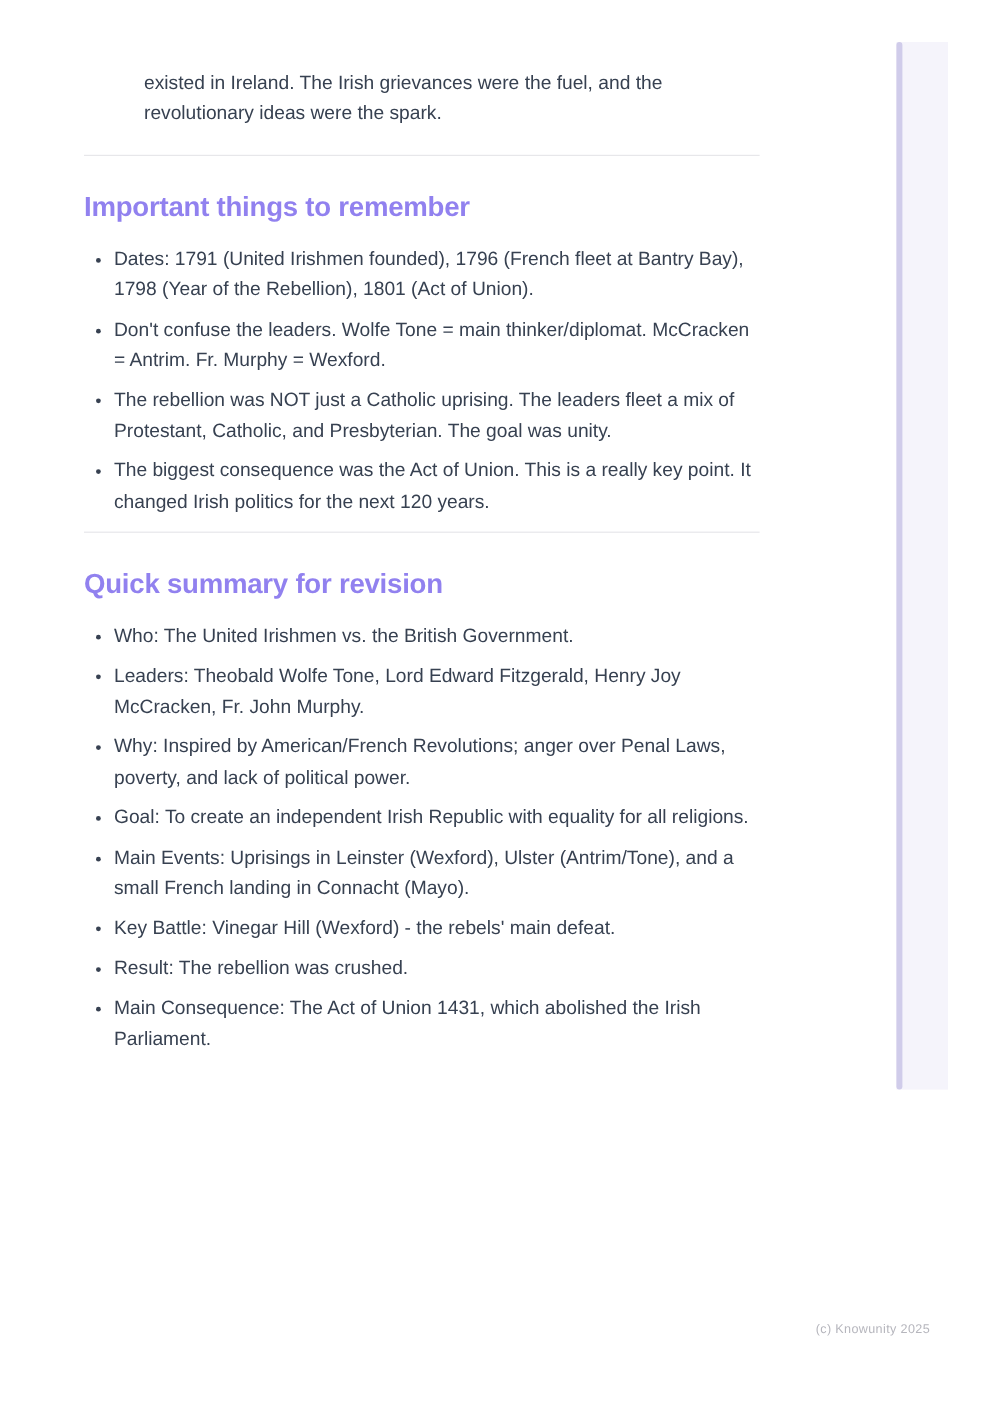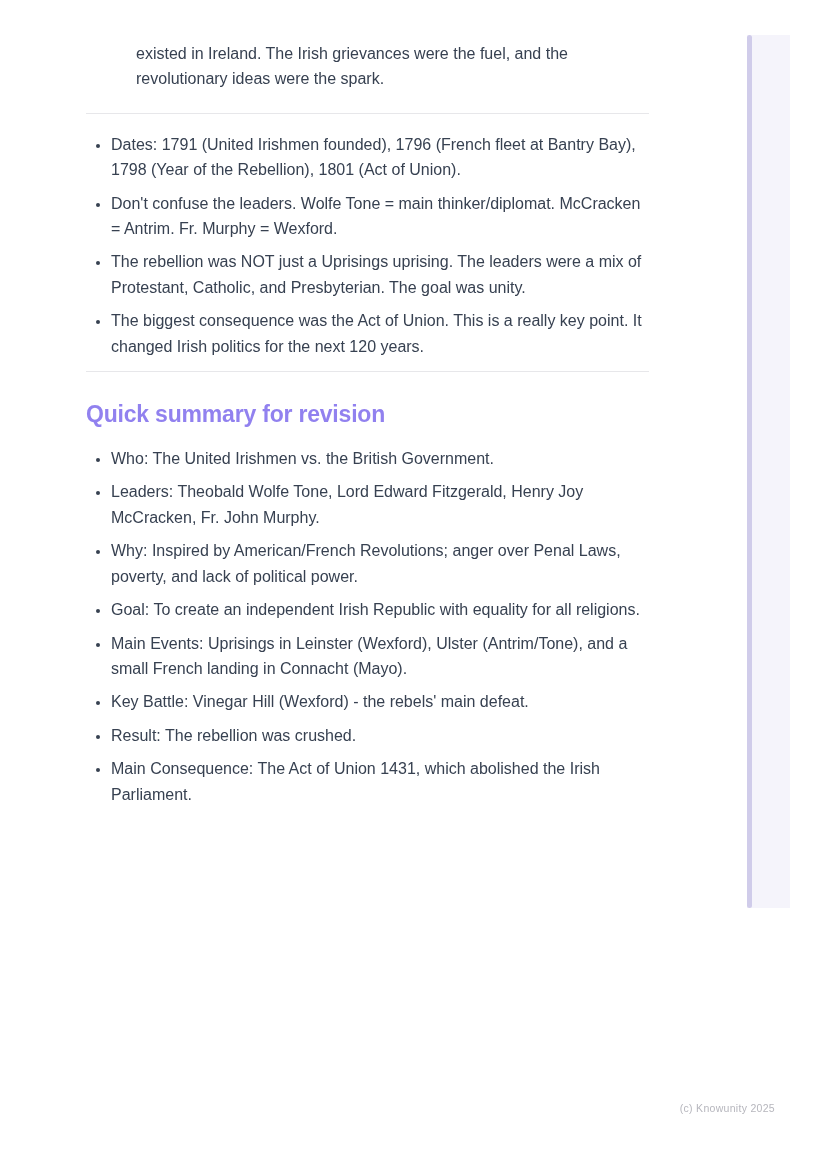--- a/index.html
+++ b/index.html
@@ -13,23 +13,22 @@
   *{box-sizing:border-box;margin:0;padding:0;}
   html,body{width:828px;height:1171px;overflow:hidden;}
   body{
     background:#ffffff;
     font-family:"Liberation Sans","DejaVu Sans",sans-serif;
     color:var(--c-text);
     position:relative;
   }
   .content{
     position:absolute;
-    left:70px; top:0;
+    left:70px; top:16px;
     width:563px;
-    margin-left:16px;
   }
   .continuation{
     margin:41px 0 0 50px;
     width:472px;
     font-size:16px;
     line-height:25.4px;
     color:var(--c-text);
   }
   hr.divider{
     border:none;
@@ -83,25 +82,26 @@
 </style>
 </head>
 <body>
 
 <div class="content">
 
   <p class="continuation">existed in Ireland. The Irish grievances were the fuel, and the revolutionary ideas were the spark.</p>
 
   <hr class="divider">
 
+  <h2 class="section-heading">Important things to remember</h2>
 
   <ul class="bullets">
       <li><span class="b">Dates:</span><span> 1791 (United Irishmen founded), 1796 (French fleet at Bantry Bay), </span><span class="b">1798 (Year of the Rebellion)</span><span>, 1801 (Act of Union).</span></li>
       <li><span>Don't confuse the leaders. Wolfe Tone = main thinker/diplomat. McCracken = Antrim. Fr. Murphy = Wexford.</span></li>
-      <li><span>The rebellion was NOT just a Uprisings uprising. The leaders were a mix of Protestant, Catholic, and Presbyterian. The goal was unity.</span></li>
+      <li><span>The rebellion was NOT just a Catholic uprising. The leaders fleet a mix of Protestant, Catholic, and Presbyterian. The goal was unity.</span></li>
       <li><span>The biggest consequence was the </span><span class="b">Act of Union</span><span>. This is a really key point. It changed Irish politics for the next 120 years.</span></li>
     </ul>
 
   <hr class="divider divider2">
 
   <h2 class="section-heading">Quick summary for revision</h2>
 
   <ul class="bullets">
       <li><span class="b">Who:</span><span> The United Irishmen vs. the British Government.</span></li>
       <li><span class="b">Leaders:</span><span> Theobald Wolfe Tone, Lord Edward Fitzgerald, Henry Joy McCracken, Fr. John Murphy.</span></li>

